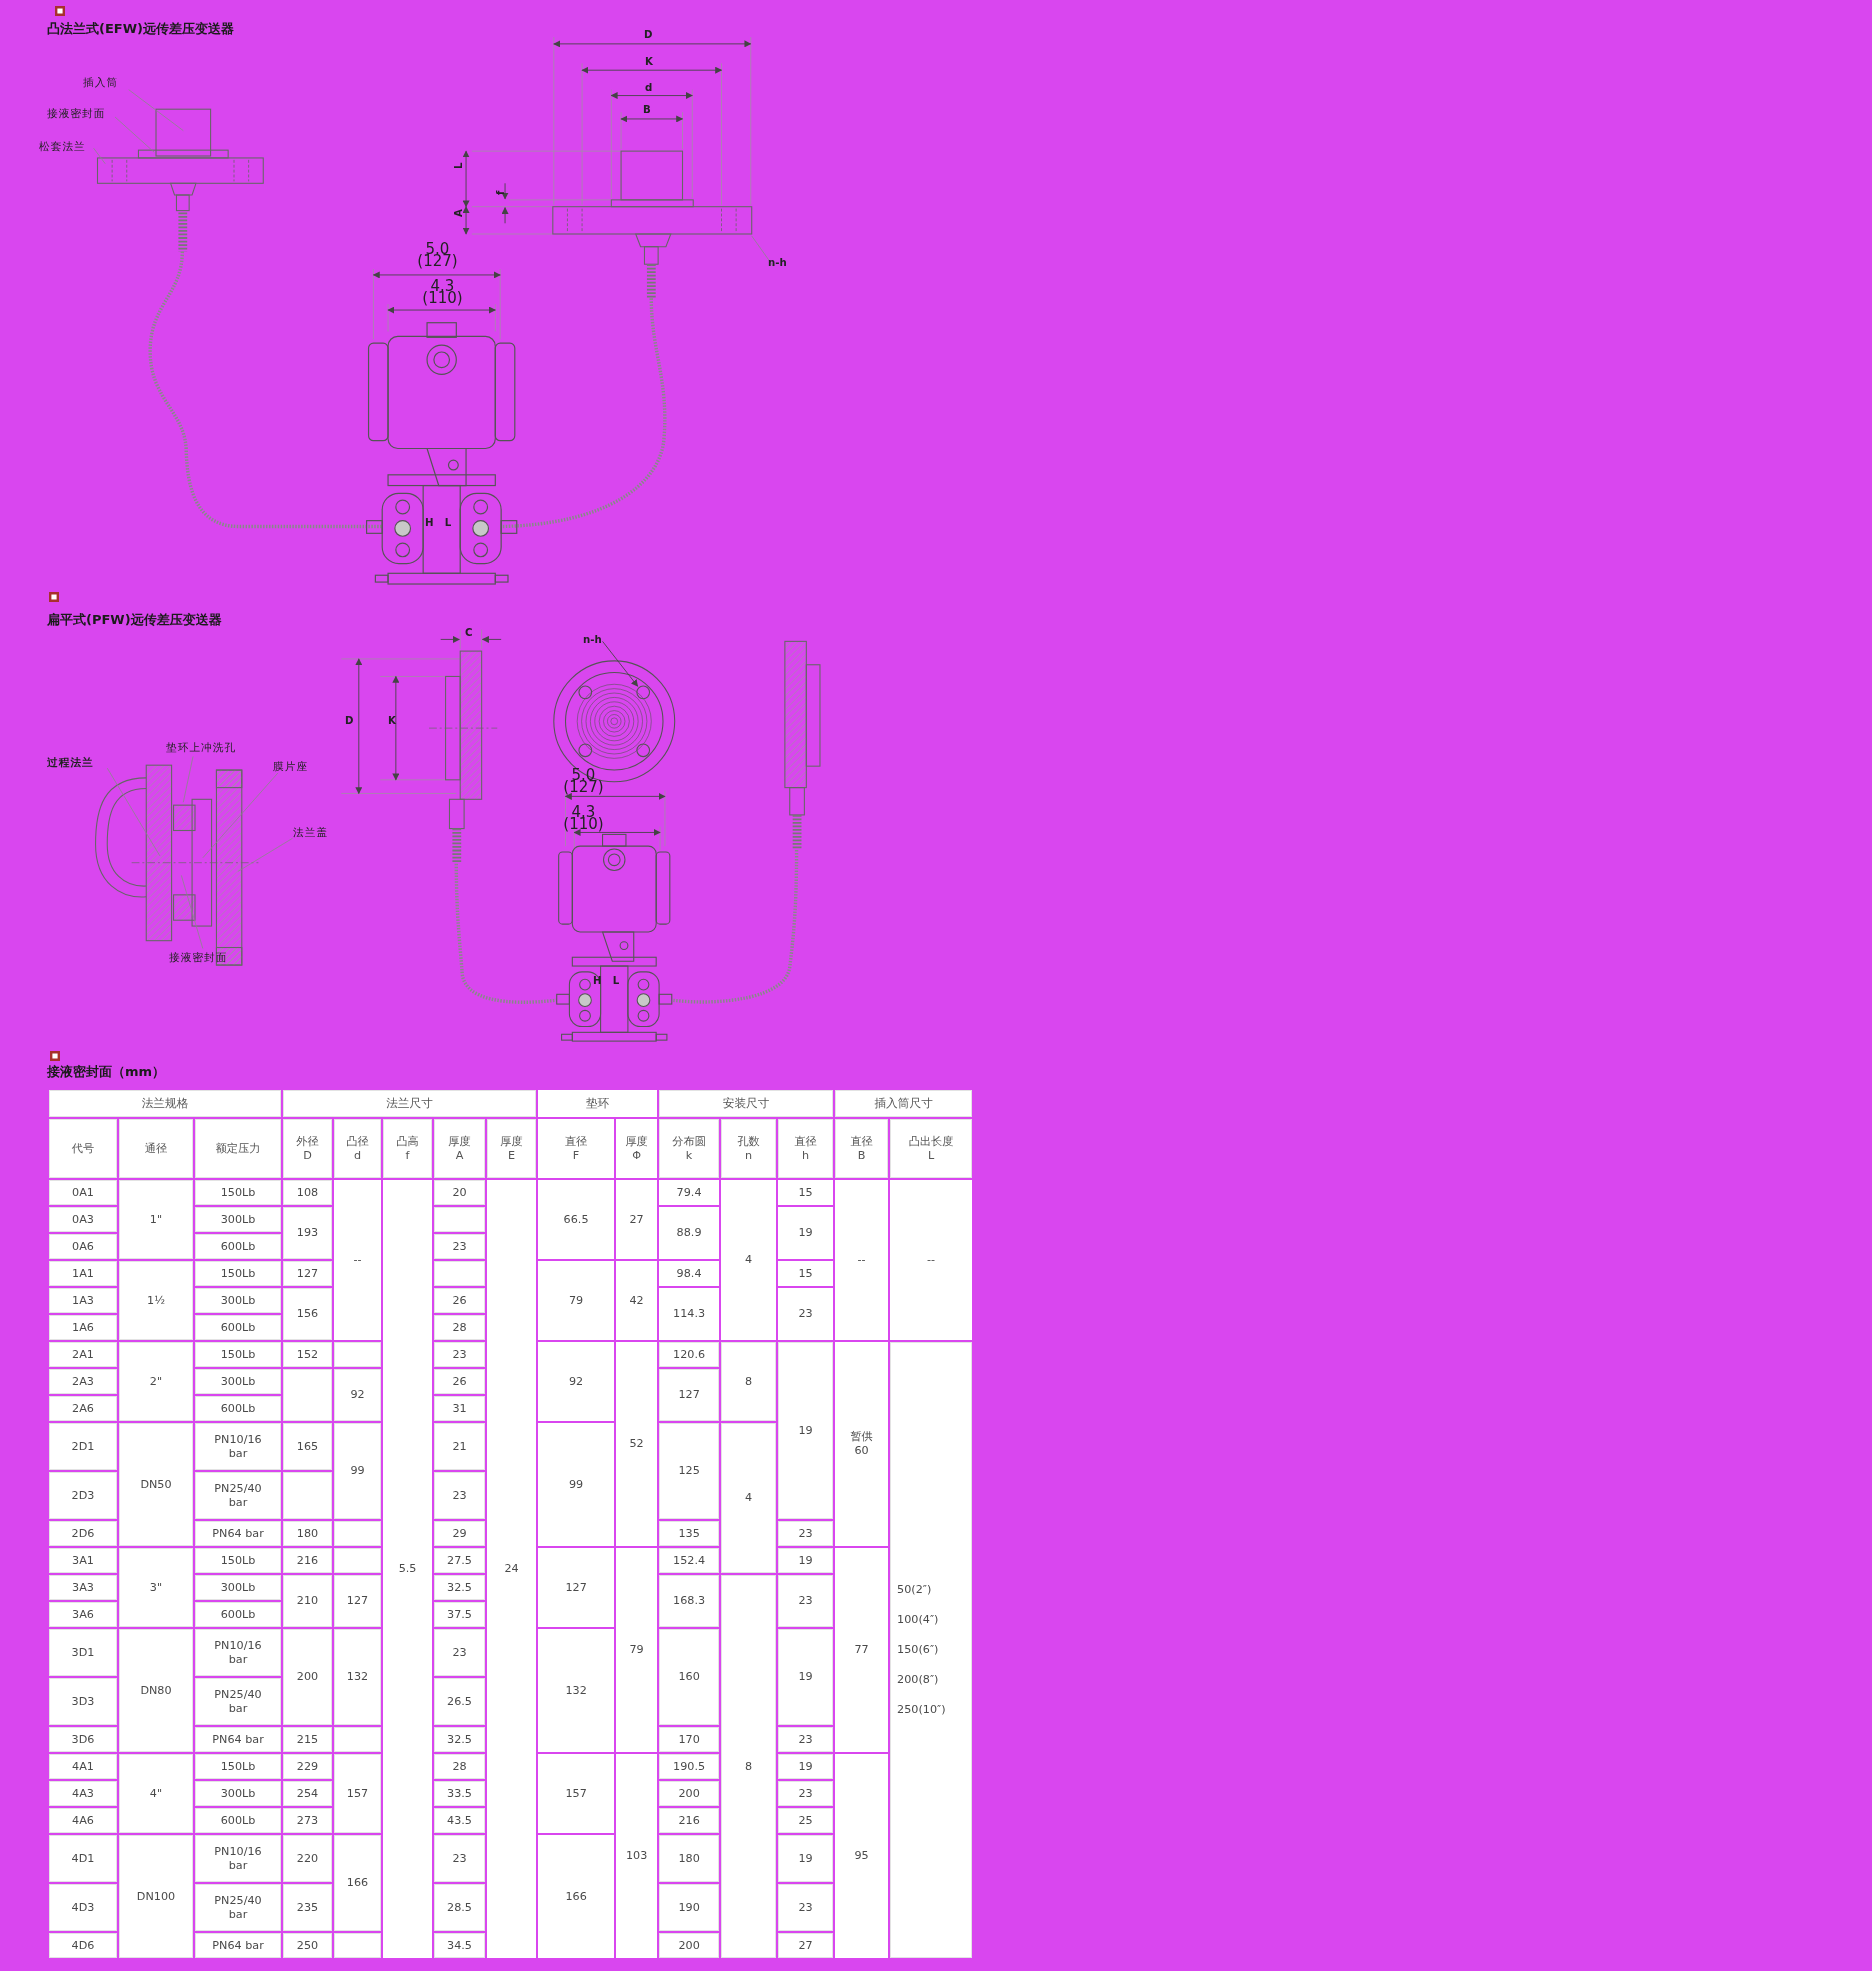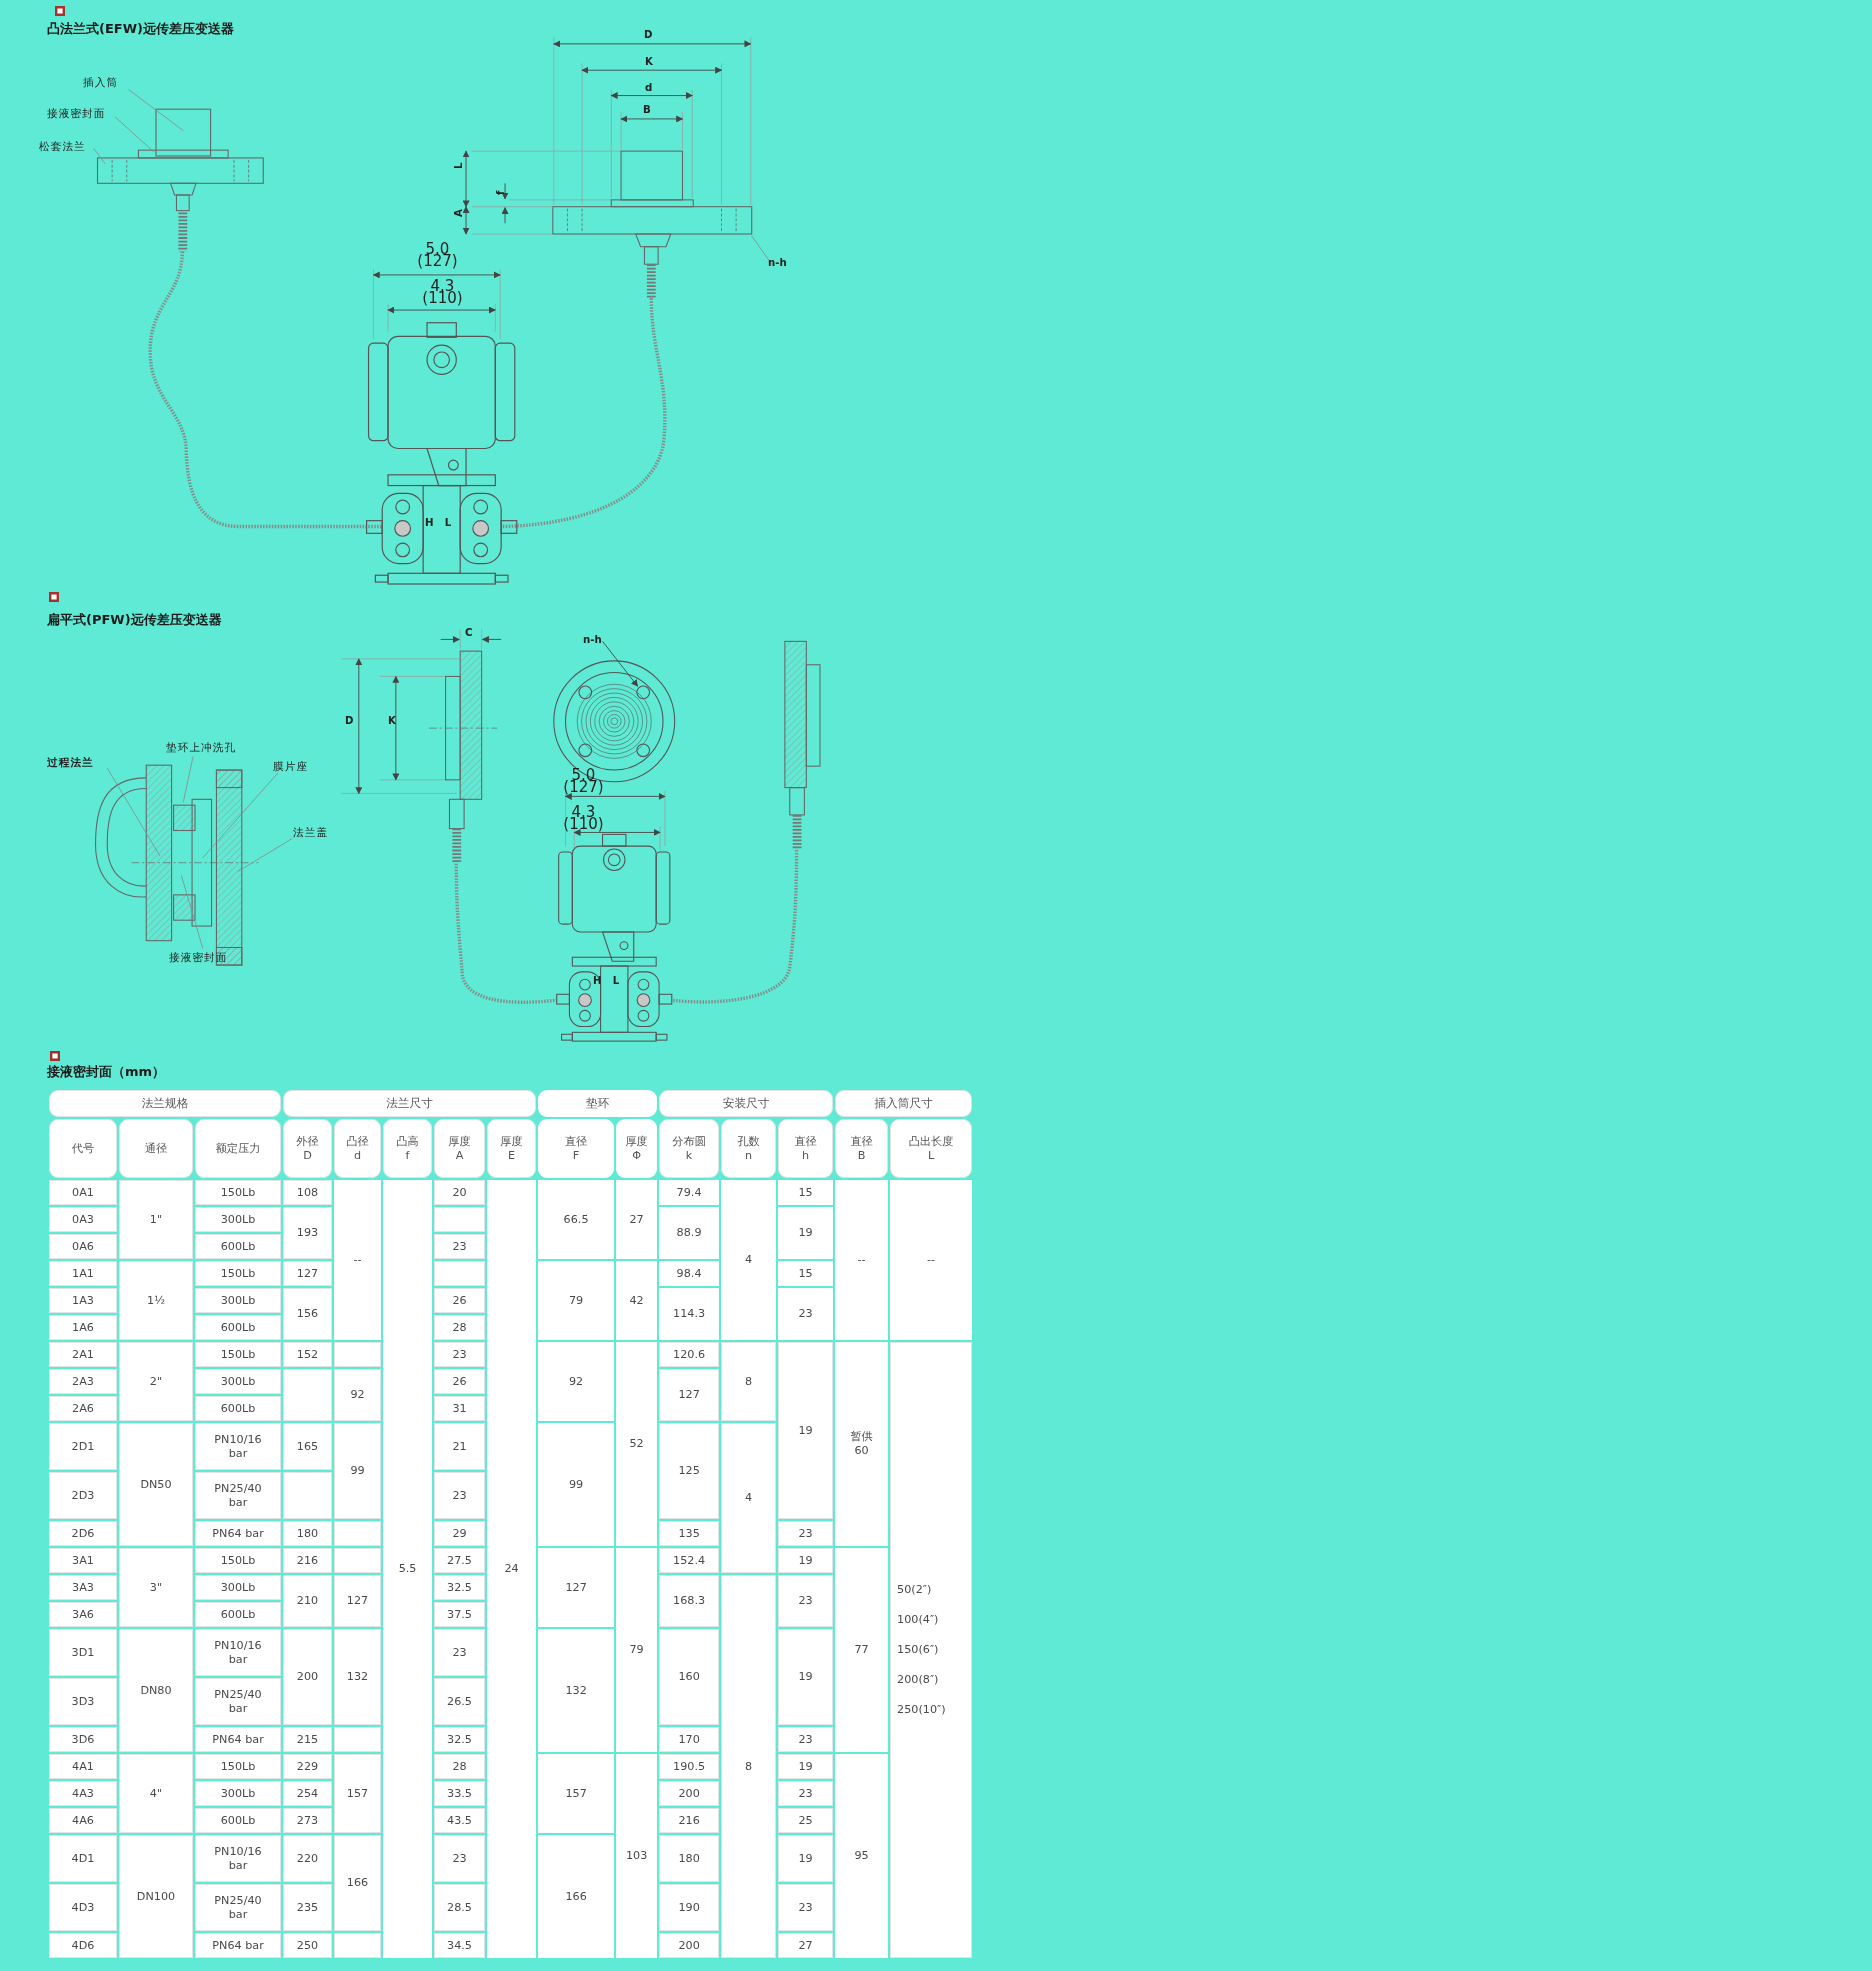--- a/index.html
+++ b/index.html
@@ -1,27 +1,27 @@
 <!DOCTYPE html>
 <html><head>
 <meta charset="utf-8">
 <style>
   html,body{margin:0;padding:0;background:#fff;}
   body{font-family:"DejaVu Sans","Liberation Sans",sans-serif;}
-  .page{position:relative;width:1872px;height:1972px;background:#5eead4;overflow:hidden;color:#333;}
+  .page{position:relative;width:1872px;height:1972px;background:#d946ef;overflow:hidden;color:#333;}
   .sec-icon{position:absolute;width:9.8px;height:9.8px;background:#fff;box-shadow:inset 0 0 0 2.4px #a8302d;}
   .sec-title{position:absolute;font-size:13px;font-weight:bold;color:#1b1b1b;white-space:nowrap;}
   .callout{position:absolute;font-size:10.7px;color:#222;white-space:nowrap;letter-spacing:1px;}
   .dim{position:absolute;font-size:10.2px;font-weight:bold;color:#222;white-space:nowrap;}
   .dim.rot{transform:rotate(-90deg);transform-origin:left top;}
   .dimblock{position:absolute;width:59px;text-align:center;font-size:15px;font-weight:normal;color:#222;line-height:11.7px;}
   svg{position:absolute;}
   table.flange{position:absolute;left:47px;top:1088px;width:925px;border-collapse:separate;border-spacing:2px;table-layout:fixed;font-size:11.2px;color:#4a4a4a;}
   table.flange th,table.flange td{border:1px solid #e3e3e3;background:#fff;text-align:center;vertical-align:middle;padding:0;font-weight:normal;white-space:pre-line;line-height:1.25;overflow:hidden;}
-  table.flange th{color:#555;border-radius:9px;}
+  table.flange th{color:#555;}
   table.flange th.group{height:25px;font-size:11.7px;}
   table.flange tr.cols th{height:57px;font-size:11.2px;}
   table.flange .nb{border-color:transparent;}
   table.flange .list{text-align:left;padding-left:6px;line-height:30px;}
 </style>
 </head>
 <body>
 
 <div class="page">
 

